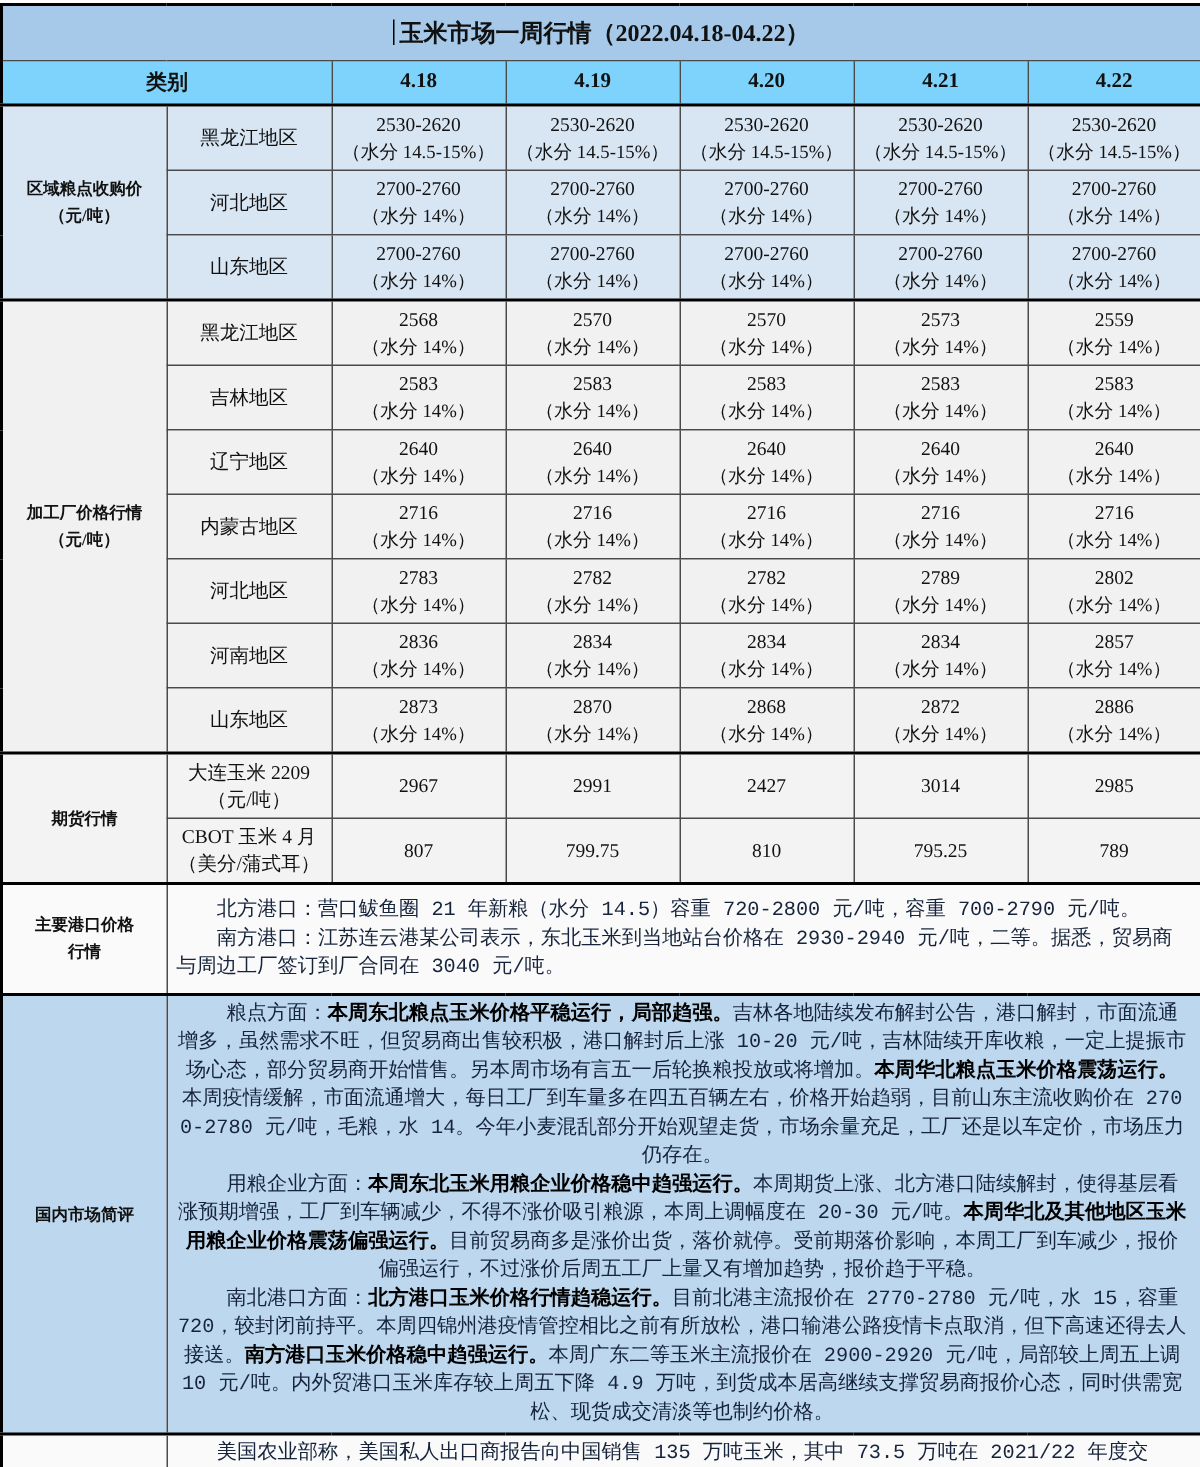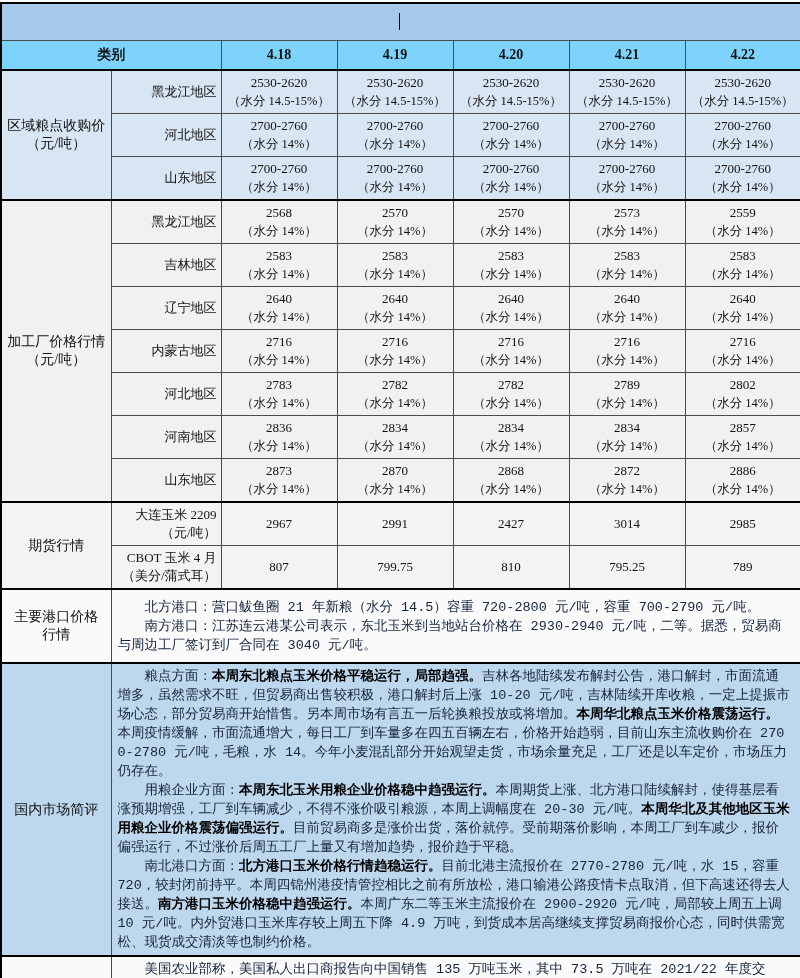--- a/index.html
+++ b/index.html
@@ -30,53 +30,53 @@
   }
   .header-row td{
     background:#7dd3fc;font-weight:bold;font-size:14px;height:26px;
   }
   tr.sec1{background:#d8e5f2;}
   tr.sec2{background:#f1f1f1;}
   tr.sec3{background:#f3f3f3;}
   tr.white-row{background:#fafafa;}
   tr.blue-row{background:#bdd8ee;}
   .price-row td{height:40px;}
-  .group-label{font-weight:normal;font-size:14px;line-height:18px;}
-  .region{font-size:13px;line-height:18px;text-align:right;}
+  .group-label{font-weight:bold;font-size:11px;line-height:18px;}
+  .region{font-size:13px;line-height:18px;}
   .val-line{line-height:18px;font-size:13px;}
   .note-line{line-height:18px;font-size:12.5px;}
   .text-cell{
     text-align:left;vertical-align:middle;padding:3px 8px 3px 6px;
   }
   .para{
     margin:0;text-indent:2em;line-height:19px;font-size:13.5px;color:#15233b;font-family:Liberation Mono, monospace;
   }
   .para b{color:#000;}
   .port-row td{height:66px;}
-  .comment-row td{height:249px;}
+  .comment-row td{height:249px;text-align:center;}
   .news-row td{height:53px;}
 </style>
 </head>
 <body>
 
 <table>
   <colgroup>
     <col style="width:110px">
       <col style="width:110px">
     <col style="width:116px">
       <col style="width:116px">
       <col style="width:116px">
     <col style="width:116px">
       <col style="width:116px">
   </colgroup>
 
   <tbody>
     <tr class="title-row">
       <td colspan="7">
-        <span class="cursor"></span>
+        <span class="cursor"></span><span>玉米市场一周行情（2022.04.18-04.22）</span>
       </td>
     </tr>
     <tr class="header-row">
       <td colspan="2">类别</td>
       <td>4.18</td>
       <td>4.19</td>
       <td>4.20</td>
       <td>4.21</td>
       <td>4.22</td>
     </tr>

